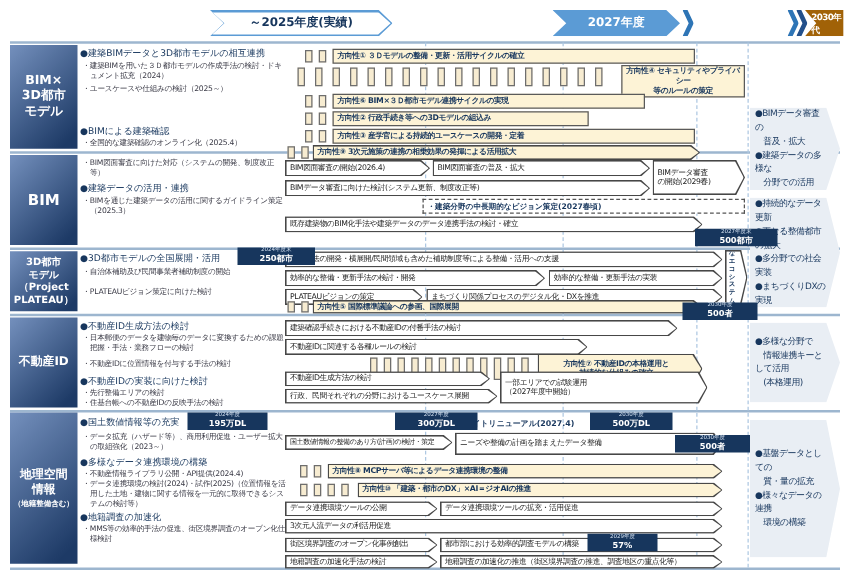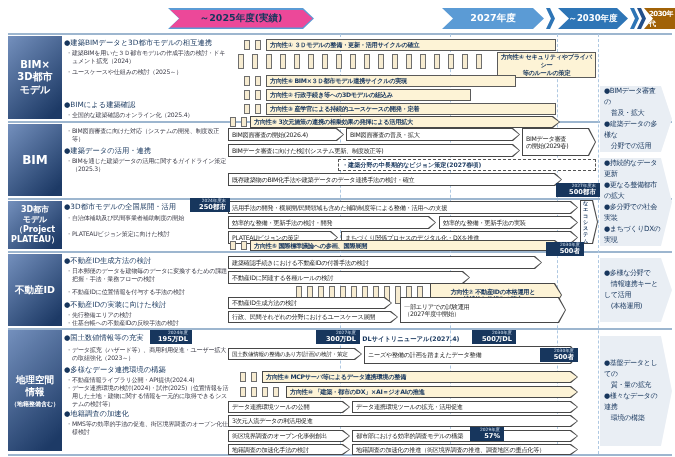--- a/index.html
+++ b/index.html
@@ -3,53 +3,50 @@
 <meta charset="utf-8">
 <style>
   html,body{margin:0;padding:0;background:#fff}
   .canvas{position:relative;width:675px;height:457px;background:#fff;font-family:"DejaVu Sans",sans-serif;overflow:hidden}
   .hline{position:absolute;left:8px;width:664px;height:2px;background:#9db6cf}
   .vdash{position:absolute;top:34px;height:420px;width:0;border-left:1px dashed #aec8e2}
   .side{position:absolute;left:8px;width:54px;background:linear-gradient(135deg,#7490bd 0%,#1d3a66 90%);color:#fff;display:flex;flex-direction:column;align-items:center;justify-content:center;text-align:center;font-weight:bold;white-space:pre-line;line-height:1.25}
   .side .sub{font-size:6px;font-weight:bold;margin-top:2px}
   .hdr{position:absolute;top:8px;height:21px;clip-path:polygon(0 0,calc(100% - 11px) 0,100% 50%,calc(100% - 11px) 100%,0 100%,11px 50%)}
   .hdr>i{position:absolute;inset:0;display:flex;align-items:center;justify-content:center;font-style:normal;font-weight:bold;font-size:9.5px}
-  .hdr.outlined>i{inset:1.5px;background:#ec4899;clip-path:polygon(0 0,calc(100% - 10px) 0,100% 50%,calc(100% - 10px) 100%,0 100%,10px 50%)}
+  .hdr.outlined>i{inset:1.5px;background:#ffffff;clip-path:polygon(0 0,calc(100% - 10px) 0,100% 50%,calc(100% - 10px) 100%,0 100%,10px 50%)}
   .chev{position:absolute;top:8px;height:21px;width:9px;clip-path:polygon(0 0,45% 0,100% 50%,45% 100%,0 100%,55% 50%)}
   .h{position:absolute;font-weight:normal;color:#17365d;font-size:7.3px;white-space:nowrap}
   .b{position:absolute;font-size:6.1px;color:#3a3a46;line-height:1.3;padding-left:6px;text-indent:-6px;letter-spacing:-0.2px}
   .arr{position:absolute;--tip:7px;background:#474747;clip-path:polygon(0 0,calc(100% - var(--tip)) 0,100% 50%,calc(100% - var(--tip)) 100%,0 100%)}
   .arr>i{position:absolute;inset:1px;background:#fff;clip-path:polygon(0 0,calc(100% - var(--tip)) 0,100% 50%,calc(100% - var(--tip)) 100%,0 100%);font-style:normal;display:flex;align-items:center;padding:0 9px 0 3px;font-size:6.2px;color:#1d1d1d;white-space:pre-line;line-height:1.2;overflow:hidden;letter-spacing:-0.3px}
   .arr.cream>i{background:#fdf3d6;font-weight:bold;color:#17365d}
   .dir{position:absolute;background:#fdf3d6;border:1px solid #5a5a5a;display:flex;align-items:center;padding:0 3px;font-weight:bold;color:#17365d;font-size:6.2px;white-space:pre-line;line-height:1.25;letter-spacing:-0.3px;box-sizing:border-box}
   .blocks{position:absolute;display:flex;gap:5px}
   .blocks b{width:6px;background:#f7ecd1;border:1px solid #6e6e6e;box-sizing:border-box}
-  .badge{position:absolute;background:#17365d;color:#fff;text-align:right;line-height:1.1;padding:1px 4px;z-index:6}
+  .badge{position:absolute;background:#17365d;color:#fff;text-align:center;line-height:1.1;padding:1px 15px;z-index:6}
   .badge .t{display:block;font-size:4.4px;color:#d7e4f3;white-space:nowrap}
   .badge .v{display:block;font-size:6.6px;font-weight:bold;white-space:nowrap}
   .outcome{position:absolute;left:600px;width:72px;background:#e9eef4;clip-path:polygon(0 0,calc(100% - 11px) 0,100% 50%,calc(100% - 11px) 100%,0 100%);color:#17365d;font-size:7.1px;line-height:1.55;display:flex;align-items:center;padding:4px 11px 4px 4px;white-space:pre-line;letter-spacing:-0.4px;box-sizing:border-box}
   .dashedbox{position:absolute;border:1px dashed #555;background:#fff;color:#17365d;font-weight:bold;font-size:6.1px;display:flex;align-items:center;padding:0 3px;white-space:nowrap;box-sizing:border-box}
   .note{position:absolute;font-weight:bold;color:#17365d;font-size:6.3px;white-space:nowrap}
   .eco{position:absolute;--tip:5px}
 </style>
 </head>
 <body>
 
 <div class="canvas">
 
   <div class="hdr outlined" style="left:168px;width:146px;background:#5b9bd5">
       <i style="color:#17365d">～2025年度(実績)</i>
     </div>
   <div class="hdr" style="left:442px;width:102px;background:#5b9bd5">
       <i style="color:#fff">2027年度</i>
     </div>
   <div class="chev" style="left:546px;background:#2e75b6"></div>
-  <div class="hdr" style="left:558px;width:70px;background:#2e75b6">
-      <i style="color:#fff;font-size:8.5px">～2030年度</i>
-    </div>
   <div class="chev" style="left:630px;background:#2e75b6"></div>
   <div class="chev" style="left:637px;background:#23508b"></div>
   <div class="hdr" style="left:644px;width:31px;background:#a16207;clip-path:polygon(0 0,100% 0,100% 100%,0 100%,9px 50%)">
       <i style="color:#fff;font-size:7px;letter-spacing:-0.5px;padding-left:5px">2030年代</i>
     </div>
 
   <div class="hline" style="top:33px"></div>
   <div class="hline" style="top:121px"></div>
   <div class="hline" style="top:198px"></div>
   <div class="hline" style="top:251px"></div>

